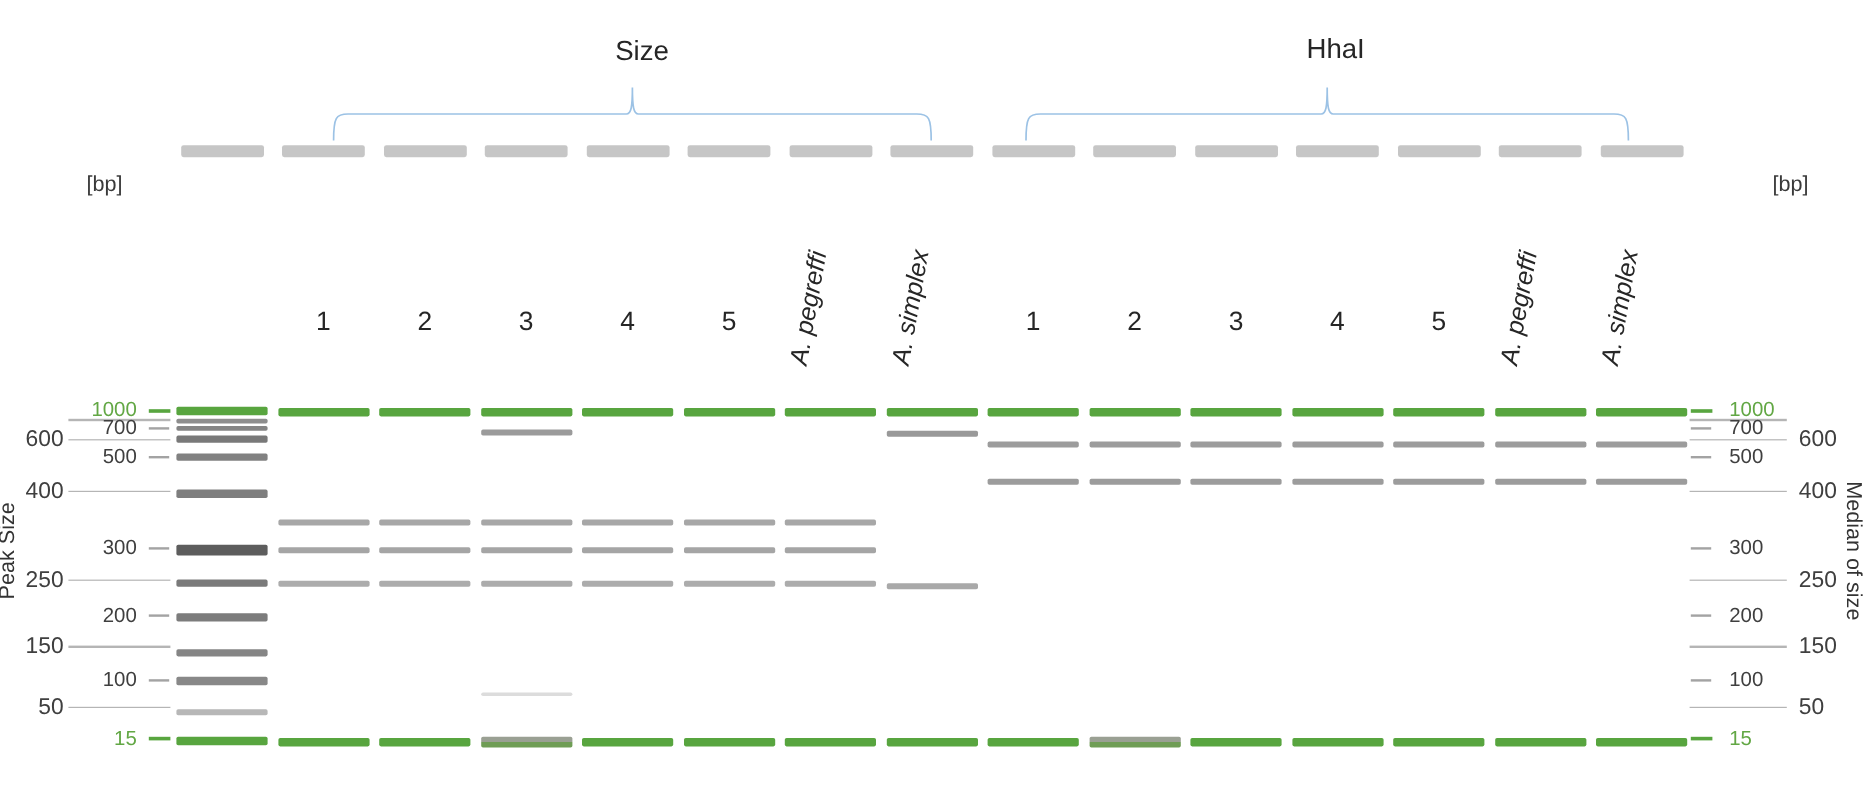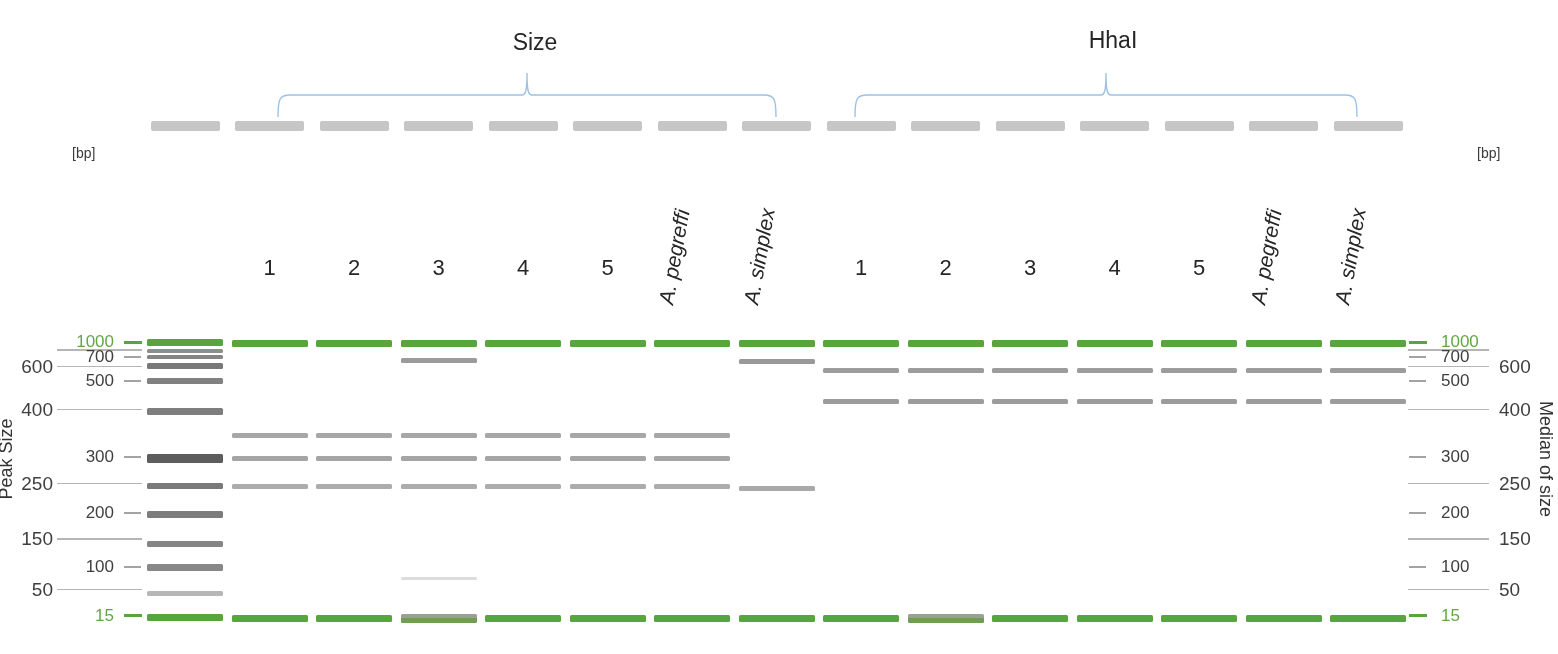--- a/index.html
+++ b/index.html
@@ -15,21 +15,21 @@
   .axis-num.near-r{text-align:left;font-size:17px;}
   .axis-num.far-r{text-align:left;font-size:19px;}
   .axis-num.green{color:#62a744;}
   .tick{position:absolute;background:#a3a3a3;}
   .tick.green{background:#58a53f;}
   .rule{position:absolute;background:#b5b5b5;height:1.5px;}
   .lane-num{position:absolute;font-size:22px;color:#262626;text-align:center;line-height:28px;height:28px;}
   .species{position:absolute;font-size:21px;font-style:italic;color:#262626;white-space:nowrap;
            transform:rotate(-80deg);transform-origin:0 100%;line-height:24px;height:24px;}
   .group-label{position:absolute;font-size:23px;color:#262626;text-align:center;width:140px;height:28px;line-height:28px;}
-  .unit{position:absolute;font-size:14px;color:#3a3a3a;width:46px;height:22px;line-height:22px;}
+  .unit{position:absolute;font-size:18px;color:#3a3a3a;width:46px;height:22px;line-height:22px;}
   .vtitle{position:absolute;font-size:18px;color:#333333;white-space:nowrap;}
   svg{position:absolute;left:0;top:0;}
 </style>
 </head>
 <body>
 
 <div id="stage">
   <svg id="brace-svg" width="1558" height="140" viewBox="0 0 1558 140">
       <path d="M 278 117 C 278 98 280 95 290 95 L 522 95 C 526 95 527 89 527 73 C 527 89 528 95 532 95 L 764 95 C 774 95 776 98 776 117" fill="none" stroke="#9cc2e5" stroke-width="1.4"></path>
       <path d="M 855 117 C 855 98 857 95 867 95 L 1101 95 C 1105 95 1106 89 1106 73 C 1106 89 1107 95 1111 95 L 1345 95 C 1355 95 1357 98 1357 117" fill="none" stroke="#9cc2e5" stroke-width="1.4"></path>

